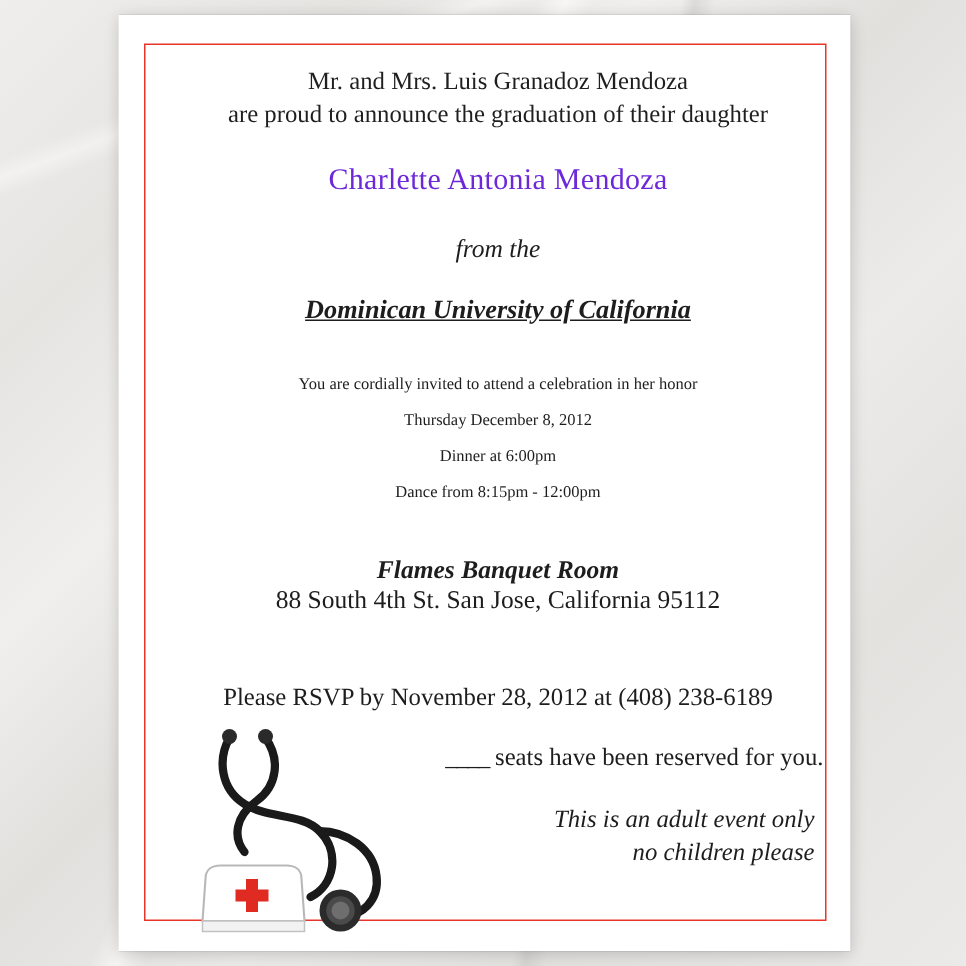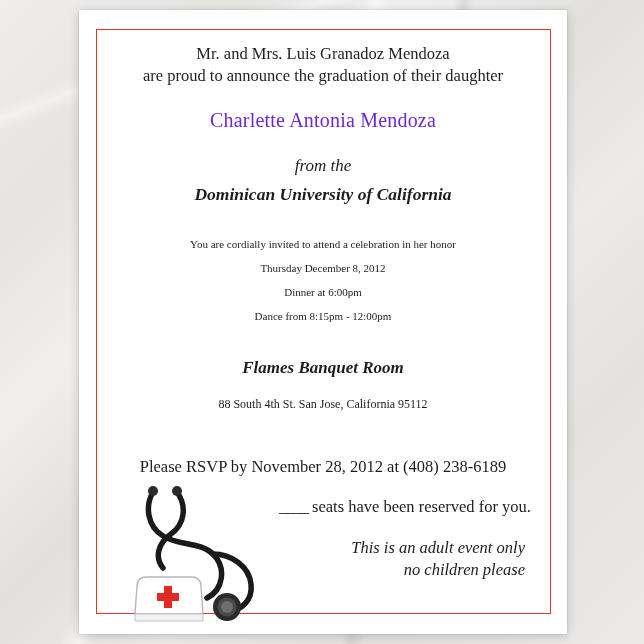--- a/index.html
+++ b/index.html
@@ -47,21 +47,21 @@
     top: 19px;
     right: 16px;
     bottom: 20px;
     border: 1.4px solid #e8352a;
     pointer-events: none;
   }
 
   .content {
     position: absolute;
     left: 28px;
-    right: 28px;
+    right: 10px;
     top: 33px;
     text-align: center;
     color: #1d1d1d;
   }
 
   .line-intro {
     font-size: 16.5px;
     line-height: 22px;
     color: #1f1f1f;
   }
@@ -71,39 +71,39 @@
     font-weight: normal;
     color: #6d28d9;
     letter-spacing: 0.2px;
   }
   .fromthe {
     margin-top: 24px;
     font-size: 17px;
     font-style: italic;
   }
   .school {
-    margin-top: 8px;
+    margin-top: 20px;
     font-size: 17.5px;
     font-weight: bold;
     font-style: italic;
+    text-decoration: underline;
   }
   .invite {
     margin-top: 27px;
     font-size: 11px;
     line-height: 24px;
   }
   .venue {
     margin-top: 30px;
     font-size: 17px;
     font-weight: bold;
     font-style: italic;
   }
   .address {
-    margin-top: 19px;
-    font-size: 12px;
+    font-size: 17px;
   }
   .rsvp {
     margin-top: 45px;
     font-size: 16.5px;
   }
   .seats {
     margin-top: 20px;
     font-size: 16.5px;
     text-align: right;
     padding-right: 8px;

